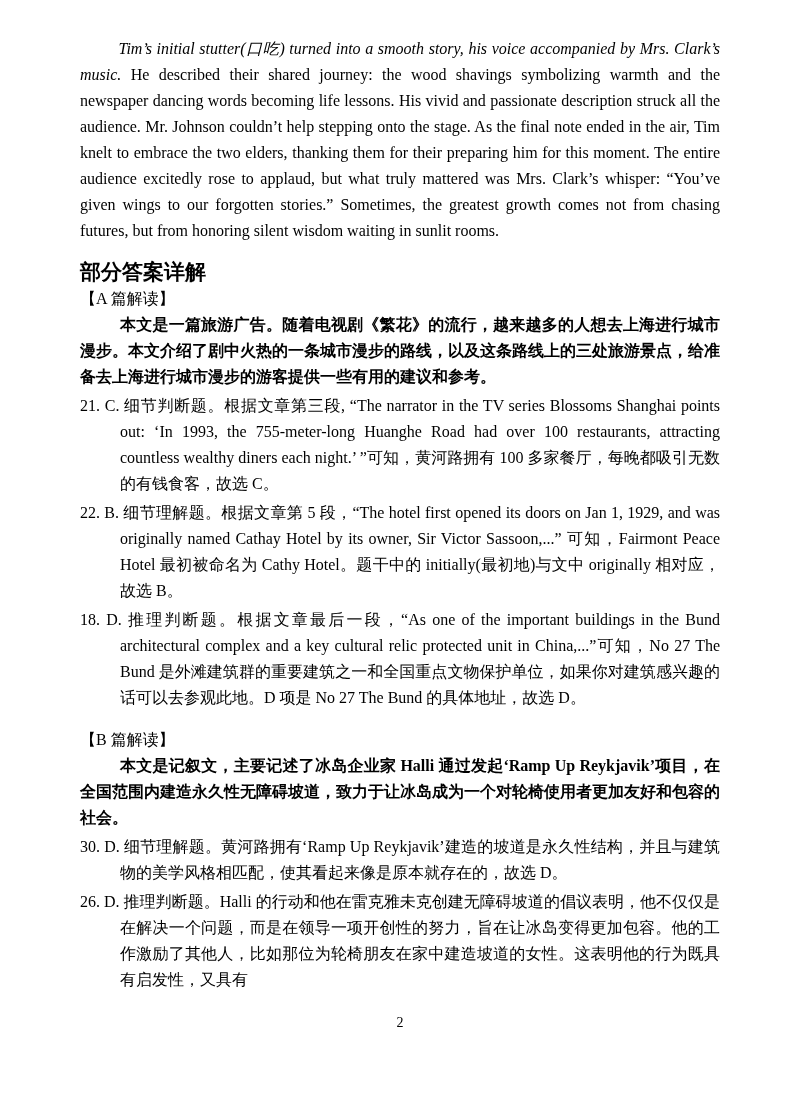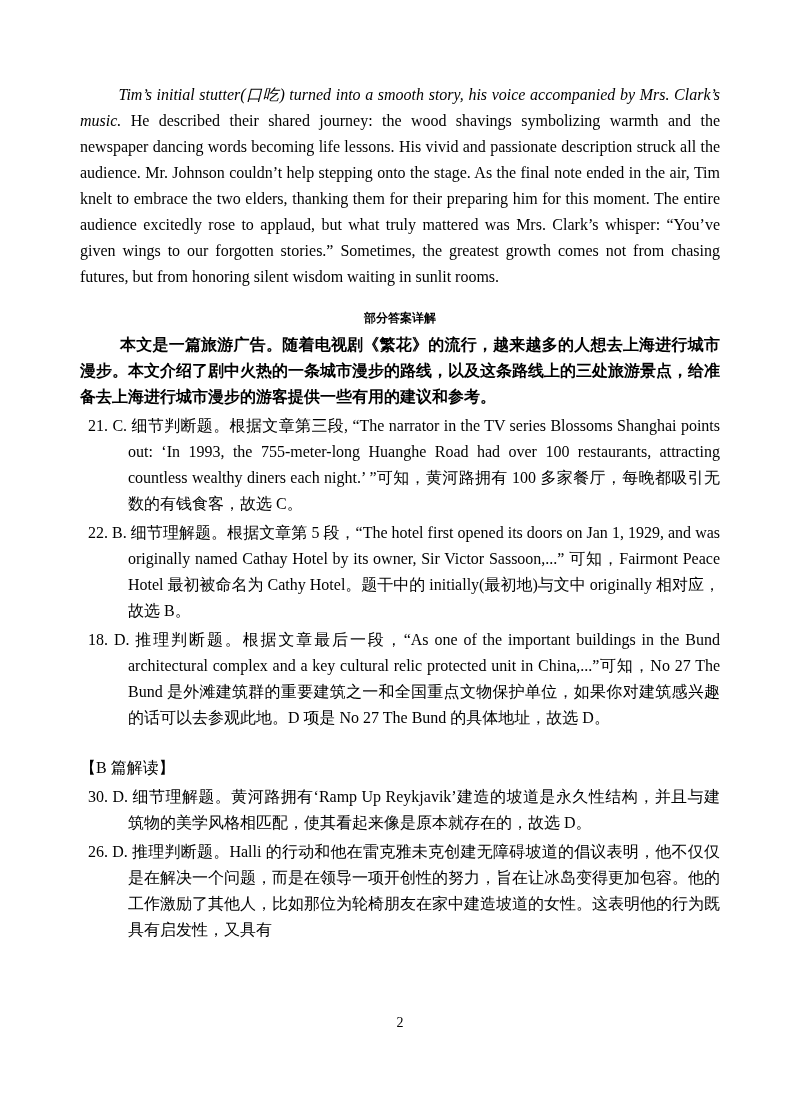--- a/index.html
+++ b/index.html
@@ -8,38 +8,37 @@
     height: 1098px;
     background: #ffffff;
     color: #000000;
     font-family: "Liberation Serif", "DejaVu Serif", serif;
   }
   .page {
     position: relative;
     width: 800px;
     height: 1044px;
     box-sizing: border-box;
-    padding: 82px 80px 0 80px;
+    padding: 36px 80px 0 80px;
     overflow: hidden;
     background: #ffffff;
   }
   p { margin: 0; font-size: 16px; line-height: 26px; text-align: justify; }
   .passage { text-indent: 2.4em; }
   .passage .lead { font-style: italic; }
   .heading {
     margin-top: 15px;
-    font-size: 12px;
+    font-size: 21px;
     font-weight: bold;
-    text-align: center;
     line-height: 27px;
   }
   .sec-title { text-align: left; }
-  .gap-top { margin-top: 24px; }
+  .gap-top { margin-top: 16px; }
   .summary { text-indent: 2.5em; font-weight: bold; }
-  .item { padding-left: 40px; text-indent: -40px; margin-top: 3px; margin-left: 8px; }
+  .item { padding-left: 40px; text-indent: -40px; margin-top: 3px; }
   .item .num { white-space: nowrap; }
   .page-number {
     position: absolute;
     left: 0; right: 0;
     top: 1014px;
     text-align: center;
     font-size: 14px;
     line-height: 18px;
   }
 </style>
@@ -48,39 +47,41 @@
 
 <div class="page">
 
   <p class="passage">
     <span class="lead">Tim’s initial stutter(口吃) turned into a smooth story, his voice accompanied by Mrs. Clark’s music.</span>
     <span>He described their shared journey: the wood shavings symbolizing warmth and the newspaper dancing words becoming life lessons. His vivid and passionate description struck all the audience. Mr. Johnson couldn’t help stepping onto the stage. As the final note ended in the air, Tim knelt to embrace the two elders, thanking them for their preparing him for this moment. The entire audience excitedly rose to applaud, but what truly mattered was Mrs. Clark’s whisper: “You’ve given wings to our forgotten stories.” Sometimes, the greatest growth comes not from chasing futures, but from honoring silent wisdom waiting in sunlit rooms.</span>
   </p>
 
   <p class="heading">部分答案详解</p>
 
+  <p class="sec-title">【A 篇解读】</p>
   <p class="summary">本文是一篇旅游广告。随着电视剧《繁花》的流行，越来越多的人想去上海进行城市漫步。本文介绍了剧中火热的一条城市漫步的路线，以及这条路线上的三处旅游景点，给准备去上海进行城市漫步的游客提供一些有用的建议和参考。</p>
 
   <p class="item">
     <span class="num">21.</span>
     <span class="ans">C.</span>
     <span>细节判断题。根据文章第三段, “The narrator in the TV series Blossoms Shanghai points out: ‘In 1993, the 755-meter-long Huanghe Road had over 100 restaurants, attracting countless wealthy diners each night.’ ”可知，黄河路拥有 100 多家餐厅，每晚都吸引无数的有钱食客，故选 C。</span>
   </p>
   <p class="item">
     <span class="num">22.</span>
     <span class="ans">B.</span>
     <span>细节理解题。根据文章第 5 段，“The hotel first opened its doors on Jan 1, 1929, and was originally named Cathay Hotel by its owner, Sir Victor Sassoon,...” 可知，Fairmont Peace Hotel 最初被命名为 Cathy Hotel。题干中的 initially(最初地)与文中 originally 相对应，故选 B。</span>
   </p>
   <p class="item">
     <span class="num">18.</span>
     <span class="ans">D.</span>
     <span>推理判断题。根据文章最后一段，“As one of the important buildings in the Bund architectural complex and a key cultural relic protected unit in China,...”可知，No 27 The Bund 是外滩建筑群的重要建筑之一和全国重点文物保护单位，如果你对建筑感兴趣的话可以去参观此地。D 项是 No 27 The Bund 的具体地址，故选 D。</span>
   </p>
 
   <p class="sec-title gap-top">【B 篇解读】</p>
+  <p class="summary">本文是记叙文，主要记述了冰岛企业家 Halli 通过发起‘Ramp Up Reykjavik’项目，在全国范围内建造永久性无障碍坡道，致力于让冰岛成为一个对轮椅使用者更加友好和包容的社会。</p>
 
   <p class="item">
     <span class="num">30.</span>
     <span class="ans">D.</span>
     <span>细节理解题。黄河路拥有‘Ramp Up Reykjavik’建造的坡道是永久性结构，并且与建筑物的美学风格相匹配，使其看起来像是原本就存在的，故选 D。</span>
   </p>
   <p class="item">
     <span class="num">26.</span>
     <span class="ans">D.</span>
     <span>推理判断题。Halli 的行动和他在雷克雅未克创建无障碍坡道的倡议表明，他不仅仅是在解决一个问题，而是在领导一项开创性的努力，旨在让冰岛变得更加包容。他的工作激励了其他人，比如那位为轮椅朋友在家中建造坡道的女性。这表明他的行为既具有启发性，又具有</span>

